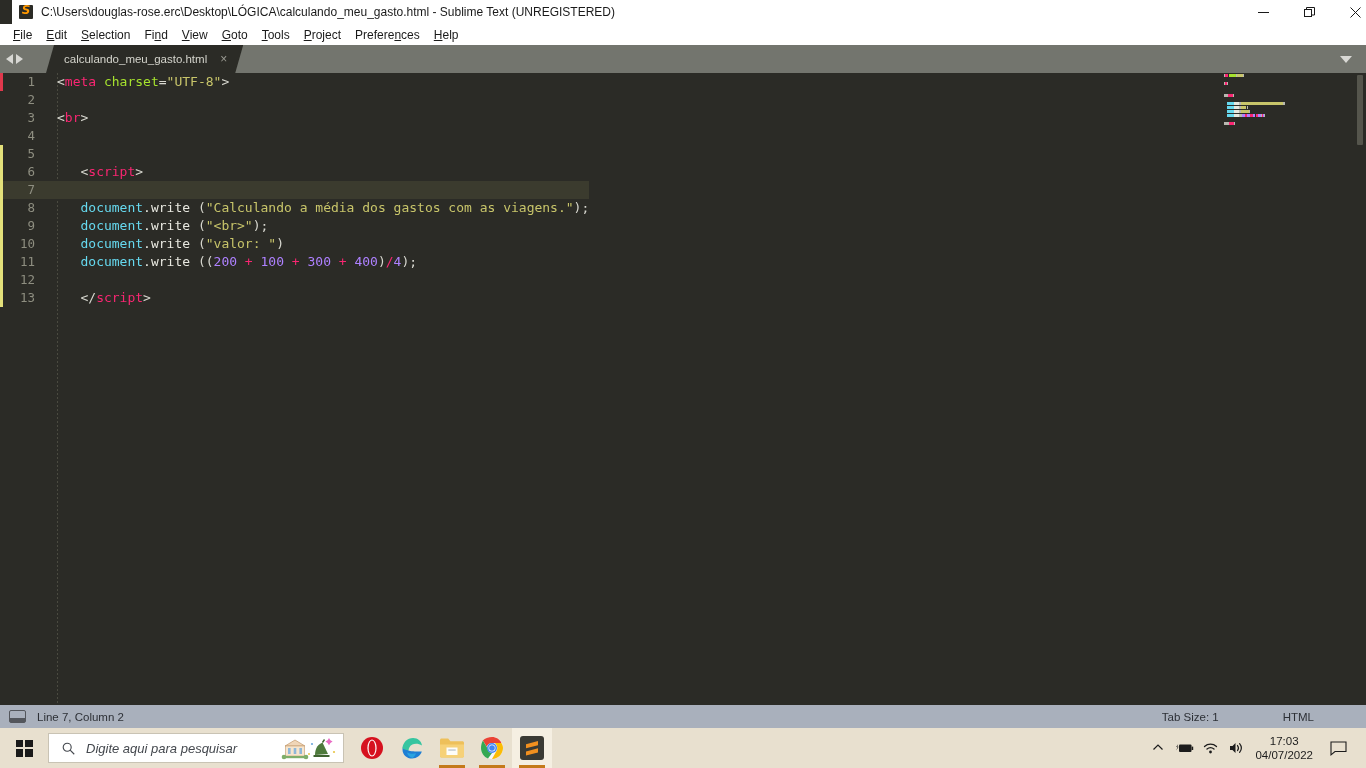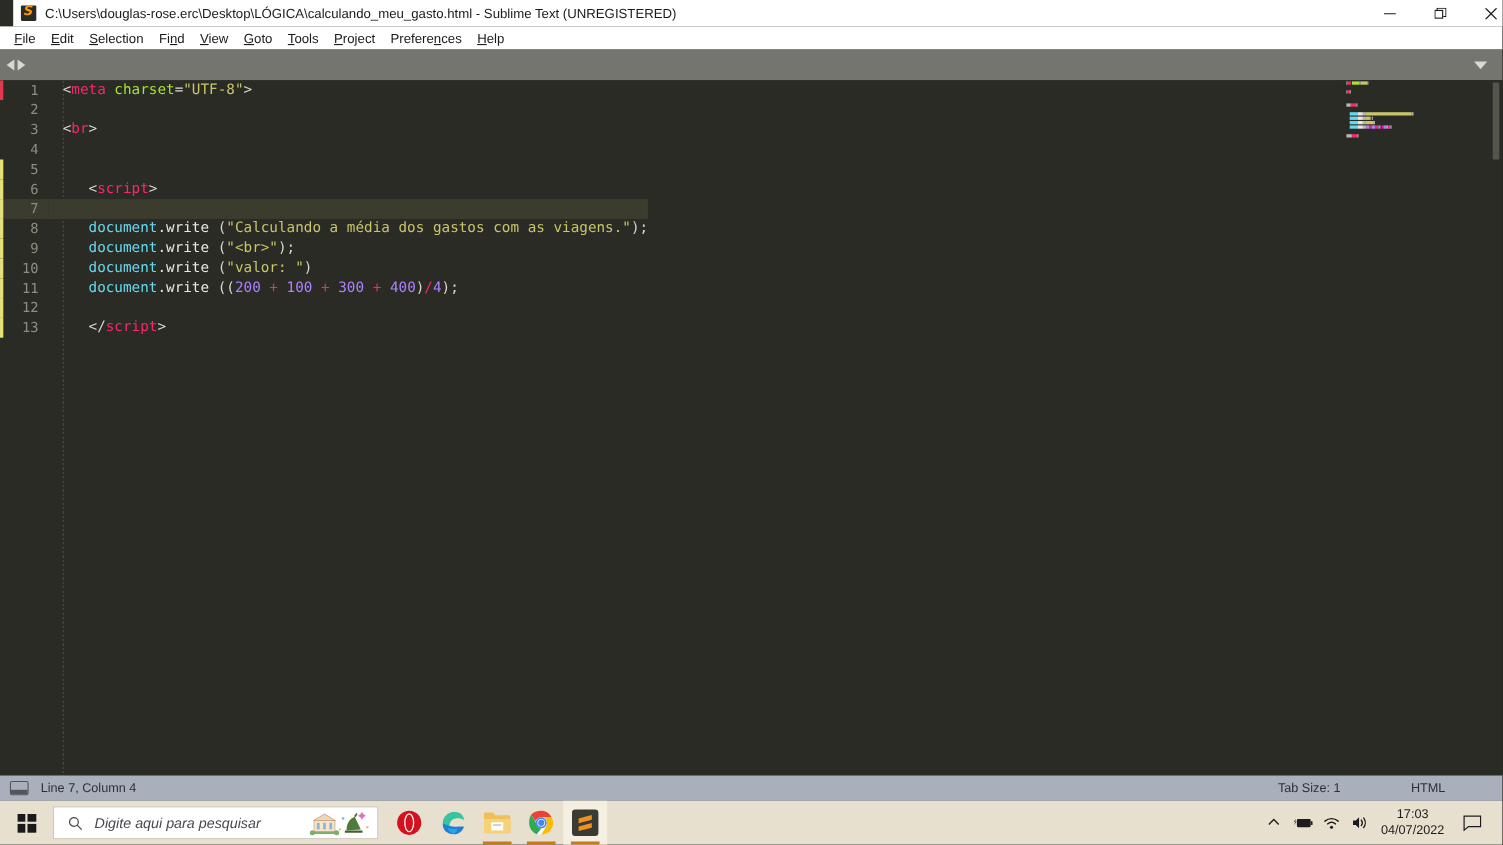--- a/index.html
+++ b/index.html
@@ -290,20 +290,24 @@
     <div class="menu-item"><span class="u">T</span>ools</div>
     <div class="menu-item"><span class="u">P</span>roject</div>
     <div class="menu-item">Prefere<span class="u">n</span>ces</div>
     <div class="menu-item"><span class="u">H</span>elp</div>
   </div>
 
 <div class="tabbar">
   <div class="tab-arrows">
     <span class="arr arr-l"></span>
     <span class="arr arr-r"></span>
+  </div>
+  <div class="tab">
+    <span class="tab-label">calculando_meu_gasto.html</span>
+    <span class="tab-close">×</span>
   </div>
   <div class="tab-dropdown"></div>
 </div>
 
 <div class="editor">
   <div class="guides"></div>
   <div class="code-wrap" id="codewrap"><div class="line"><div class="mark red"></div><div class="gutter">1</div><div class="ltext"><span class="s-punct">&lt;</span><span class="s-tag">meta</span><span class="s-punct"> </span><span class="s-attr">charset</span><span class="s-punct">=</span><span class="s-str">"UTF-8"</span><span class="s-punct">&gt;</span></div></div><div class="line"><div class="gutter">2</div><div class="ltext">&nbsp;</div></div><div class="line"><div class="gutter">3</div><div class="ltext"><span class="s-punct">&lt;</span><span class="s-tag">br</span><span class="s-punct">&gt;</span></div></div><div class="line"><div class="gutter">4</div><div class="ltext">&nbsp;</div></div><div class="line"><div class="mark yellow"></div><div class="gutter">5</div><div class="ltext">&nbsp;</div></div><div class="line"><div class="mark yellow"></div><div class="gutter">6</div><div class="ltext"><span class="s-punct">   &lt;</span><span class="s-tag">script</span><span class="s-punct">&gt;</span></div></div><div class="line active"><div class="mark yellow"></div><div class="gutter">7</div><div class="ltext">&nbsp;</div></div><div class="line"><div class="mark yellow"></div><div class="gutter">8</div><div class="ltext"><span class="s-punct">   </span><span class="s-var">document</span><span class="s-prop">.write</span><span class="s-punct"> (</span><span class="s-str">"Calculando a média dos gastos com as viagens."</span><span class="s-punct">);</span></div></div><div class="line"><div class="mark yellow"></div><div class="gutter">9</div><div class="ltext"><span class="s-punct">   </span><span class="s-var">document</span><span class="s-prop">.write</span><span class="s-punct"> (</span><span class="s-str">"&lt;br&gt;"</span><span class="s-punct">);</span></div></div><div class="line"><div class="mark yellow"></div><div class="gutter">10</div><div class="ltext"><span class="s-punct">   </span><span class="s-var">document</span><span class="s-prop">.write</span><span class="s-punct"> (</span><span class="s-str">"valor: "</span><span class="s-punct">)</span></div></div><div class="line"><div class="mark yellow"></div><div class="gutter">11</div><div class="ltext"><span class="s-punct">   </span><span class="s-var">document</span><span class="s-prop">.write</span><span class="s-punct"> ((</span><span class="s-num">200</span><span class="s-op"> + </span><span class="s-num">100</span><span class="s-op"> + </span><span class="s-num">300</span><span class="s-op"> + </span><span class="s-num">400</span><span class="s-punct">)</span><span class="s-op">/</span><span class="s-num">4</span><span class="s-punct">);</span></div></div><div class="line"><div class="mark yellow"></div><div class="gutter">12</div><div class="ltext">&nbsp;</div></div><div class="line"><div class="mark yellow"></div><div class="gutter">13</div><div class="ltext"><span class="s-punct">   &lt;/</span><span class="s-tag">script</span><span class="s-punct">&gt;</span></div></div></div>
 </div>
 
 <div class="minimap" id="minimap">
@@ -370,21 +374,21 @@
     <div class="mm-row"></div>
     <div class="mm-row">
       <span class="mm-blk" style="left: 8px; width: 4.5px; background: rgb(184, 184, 176);"></span>
       <span class="mm-blk" style="left: 12.5px; width: 5.4px; background: rgb(249, 38, 114);"></span>
       <span class="mm-blk" style="left: 17.9px; width: 1px; background: rgb(184, 184, 176);"></span>
     </div>
   </div>
 
 <div class="statusbar">
   <div class="sb-icon"></div>
-  <div class="sb-text">Line 7, Column 4</div>
+  <div class="sb-text">Line 7, Column 2</div>
   <div class="sb-right">
     <div class="sb-text">Tab Size: 1</div>
     <div class="sb-text">HTML</div>
   </div>
 </div>
 
 <div class="taskbar">
 
   <div class="start-btn">
     <div class="win-logo">

